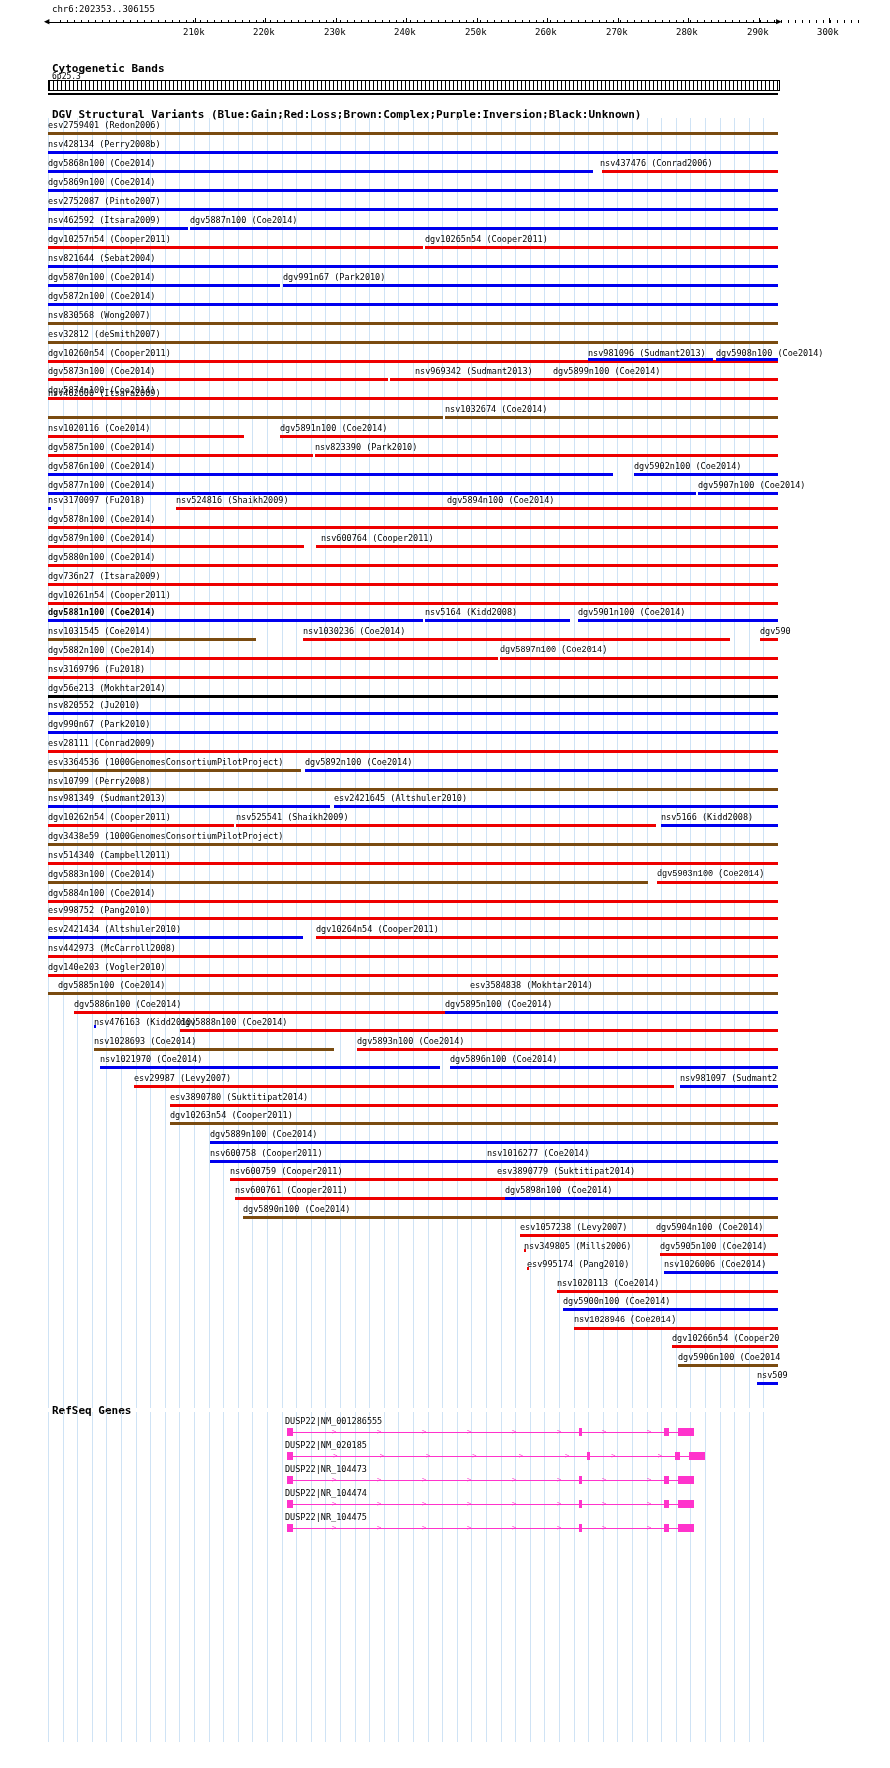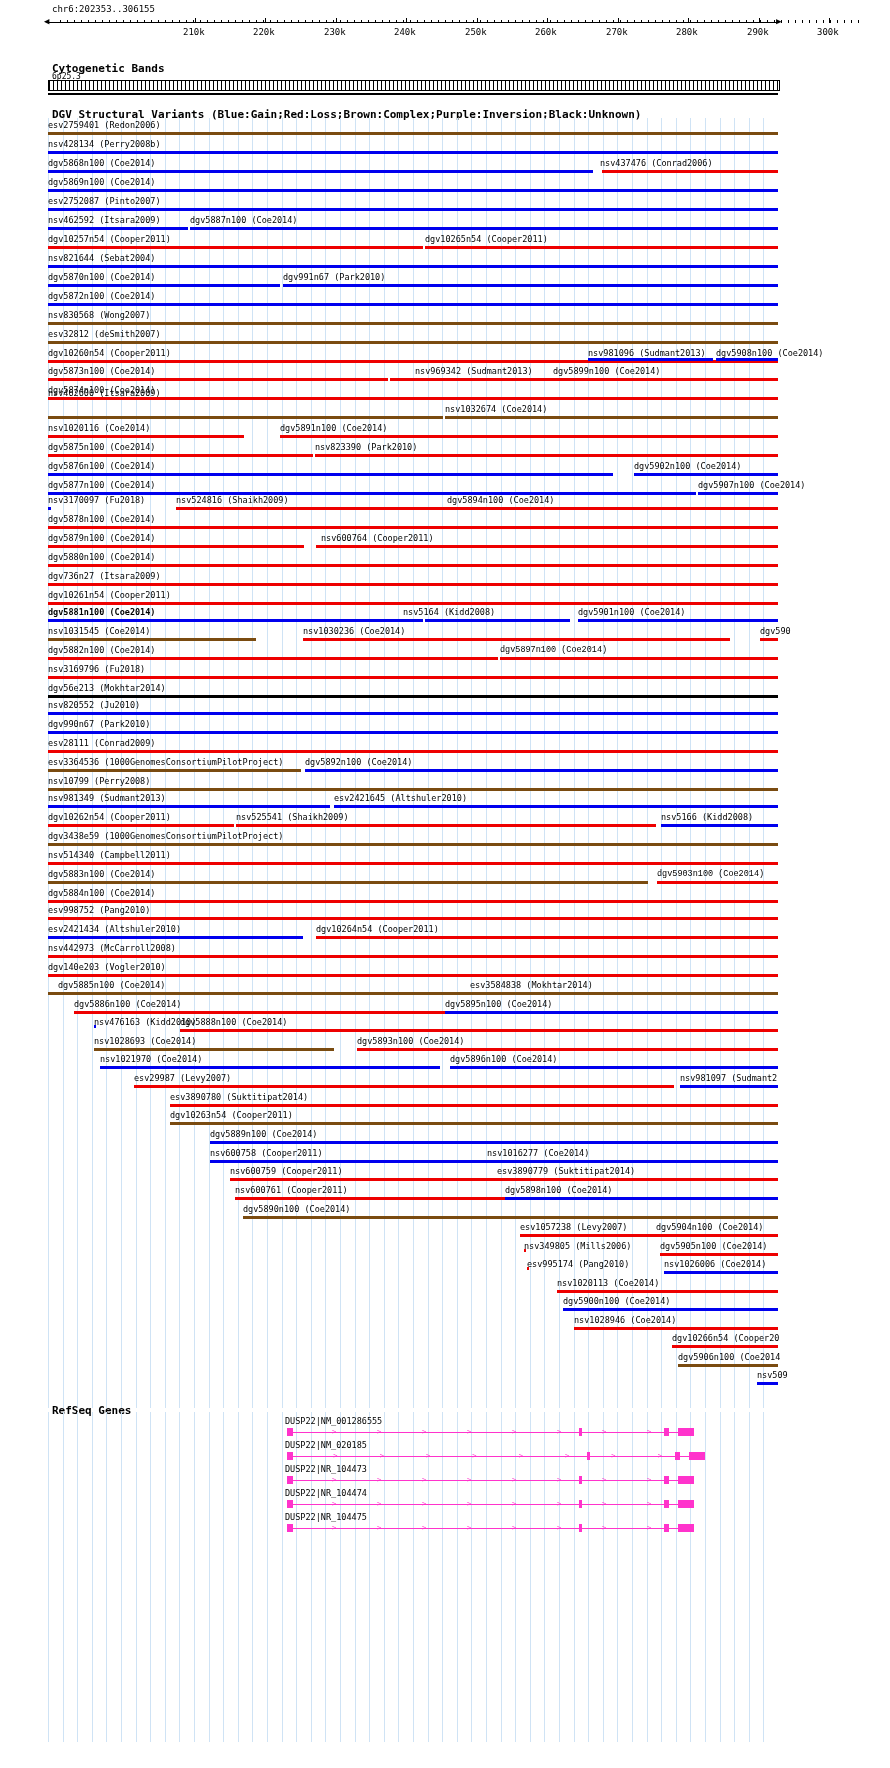--- a/index.html
+++ b/index.html
@@ -280,21 +280,21 @@
       <div class="lbl" style="left: 321px; top: 533px;">nsv600764 (Cooper2011)</div>
       <div class="bar loss" style="left: 316px; top: 545px; width: 462px;"></div>
       <div class="lbl" style="left: 48px; top: 552px;">dgv5880n100 (Coe2014)</div>
       <div class="bar loss" style="left: 48px; top: 564px; width: 730px;"></div>
       <div class="lbl" style="left: 48px; top: 571px;">dgv736n27 (Itsara2009)</div>
       <div class="bar loss" style="left: 48px; top: 583px; width: 730px;"></div>
       <div class="lbl" style="left: 48px; top: 590px;">dgv10261n54 (Cooper2011)</div>
       <div class="bar loss" style="left: 48px; top: 602px; width: 730px;"></div>
       <div class="lbl" style="left: 48px; top: 607px; font-weight: bold;">dgv5881n100 (Coe2014)</div>
       <div class="bar gain" style="left: 48px; top: 619px; width: 375px;"></div>
-      <div class="lbl" style="left: 403px; top: 607px;">nsv5164 (Kidd2008)</div>
+      <div class="lbl" style="left: 425px; top: 607px;">nsv5164 (Kidd2008)</div>
       <div class="bar gain" style="left: 425px; top: 619px; width: 145px;"></div>
       <div class="lbl" style="left: 578px; top: 607px;">dgv5901n100 (Coe2014)</div>
       <div class="bar gain" style="left: 578px; top: 619px; width: 200px;"></div>
       <div class="lbl" style="left: 48px; top: 626px;">nsv1031545 (Coe2014)</div>
       <div class="bar complex" style="left: 48px; top: 638px; width: 208px;"></div>
       <div class="lbl" style="left: 303px; top: 626px;">nsv1030236 (Coe2014)</div>
       <div class="bar loss" style="left: 303px; top: 638px; width: 427px;"></div>
       <div class="lbl" style="left: 760px; top: 626px;">dgv590</div>
       <div class="bar loss" style="left: 760px; top: 638px; width: 18px;"></div>
       <div class="lbl" style="left: 48px; top: 645px;">dgv5882n100 (Coe2014)</div>
@@ -400,21 +400,21 @@
       <div class="lbl" style="left: 660px; top: 1241px;">dgv5905n100 (Coe2014)</div>
       <div class="bar loss" style="left: 660px; top: 1253px; width: 118px;"></div>
       <div class="lbl" style="left: 527px; top: 1259px;">esv995174 (Pang2010)</div>
       <div class="bar loss" style="left: 527px; top: 1267px; width: 2px;"></div>
       <div class="lbl" style="left: 664px; top: 1259px;">nsv1026006 (Coe2014)</div>
       <div class="bar gain" style="left: 664px; top: 1271px; width: 114px;"></div>
       <div class="lbl" style="left: 557px; top: 1278px;">nsv1020113 (Coe2014)</div>
       <div class="bar loss" style="left: 557px; top: 1290px; width: 221px;"></div>
       <div class="lbl" style="left: 563px; top: 1296px;">dgv5900n100 (Coe2014)</div>
       <div class="bar gain" style="left: 563px; top: 1308px; width: 215px;"></div>
-      <div class="lbl" style="left: 574px; top: 1315px;">nsv1028946 (Coe2014)</div>
+      <div class="lbl" style="left: 574px; top: 1315px; font-family: Liberation Mono, monospace;">nsv1028946 (Coe2014)</div>
       <div class="bar loss" style="left: 574px; top: 1327px; width: 204px;"></div>
       <div class="lbl" style="left: 672px; top: 1333px;">dgv10266n54 (Cooper20</div>
       <div class="bar loss" style="left: 672px; top: 1345px; width: 106px;"></div>
       <div class="lbl" style="left: 678px; top: 1352px;">dgv5906n100 (Coe2014</div>
       <div class="bar complex" style="left: 678px; top: 1364px; width: 100px;"></div>
       <div class="lbl" style="left: 757px; top: 1370px;">nsv509</div>
       <div class="bar gain" style="left: 757px; top: 1382px; width: 21px;"></div>
     </div>
 
   <div class="abs sechead" style="left:52px;top:1404px;">RefSeq Genes</div>

